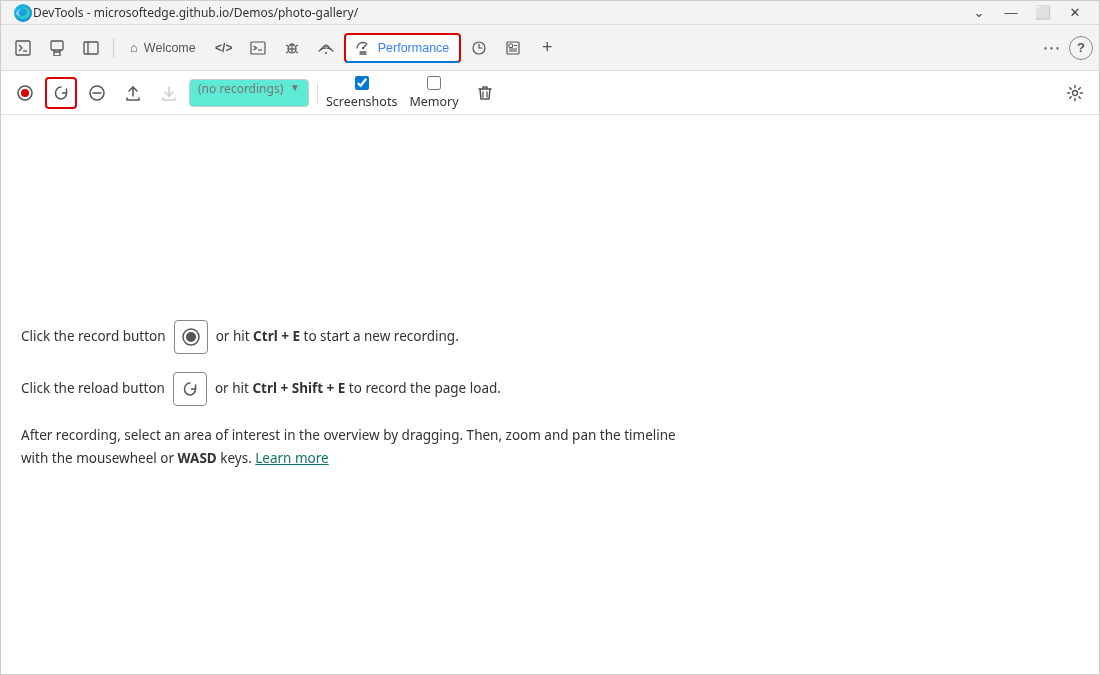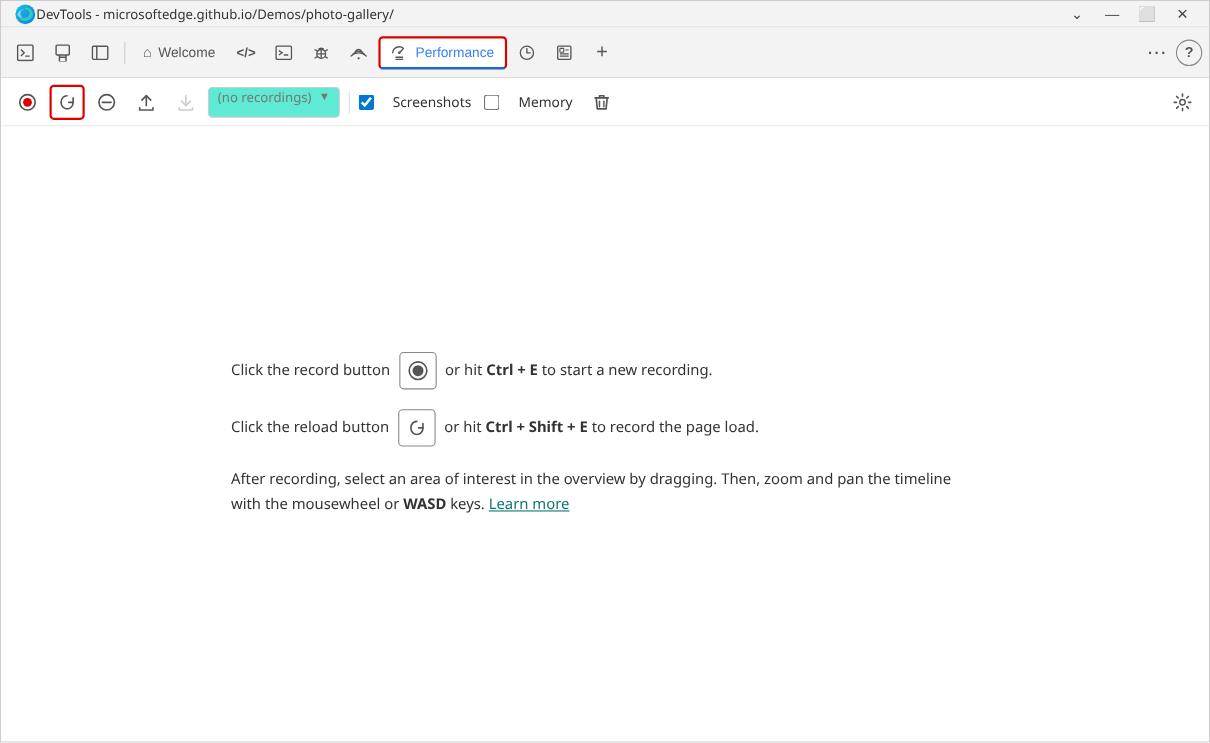--- a/index.html
+++ b/index.html
@@ -156,38 +156,39 @@
     }
     .toolbar-separator {
       width: 1px;
       height: 20px;
       background: #ddd;
       margin: 0 4px;
     }
     .toolbar-checkbox-label {
       display: flex;
       align-items: center;
-      gap: 17px;
+      gap: 3px;
       font-size: 12.5px;
       color: #333;
       cursor: pointer;
+      flex-direction: column;
     }
     .toolbar-checkbox-label input[type=checkbox] {
       width: 14px;
       height: 14px;
       accent-color: #0078d4;
     }
     .toolbar-spacer { flex: 1; }
 
     
     .main-content {
       flex: 1;
       display: flex;
       align-items: center;
-      justify-content: center;
+      justify-content: flex-start;
       background: #fff;
       padding: 20px;
     }
     .instructions {
       max-width: 680px;
       font-size: 13.5px;
       color: #333;
       line-height: 1.7;
     }
     .instruction-row {

